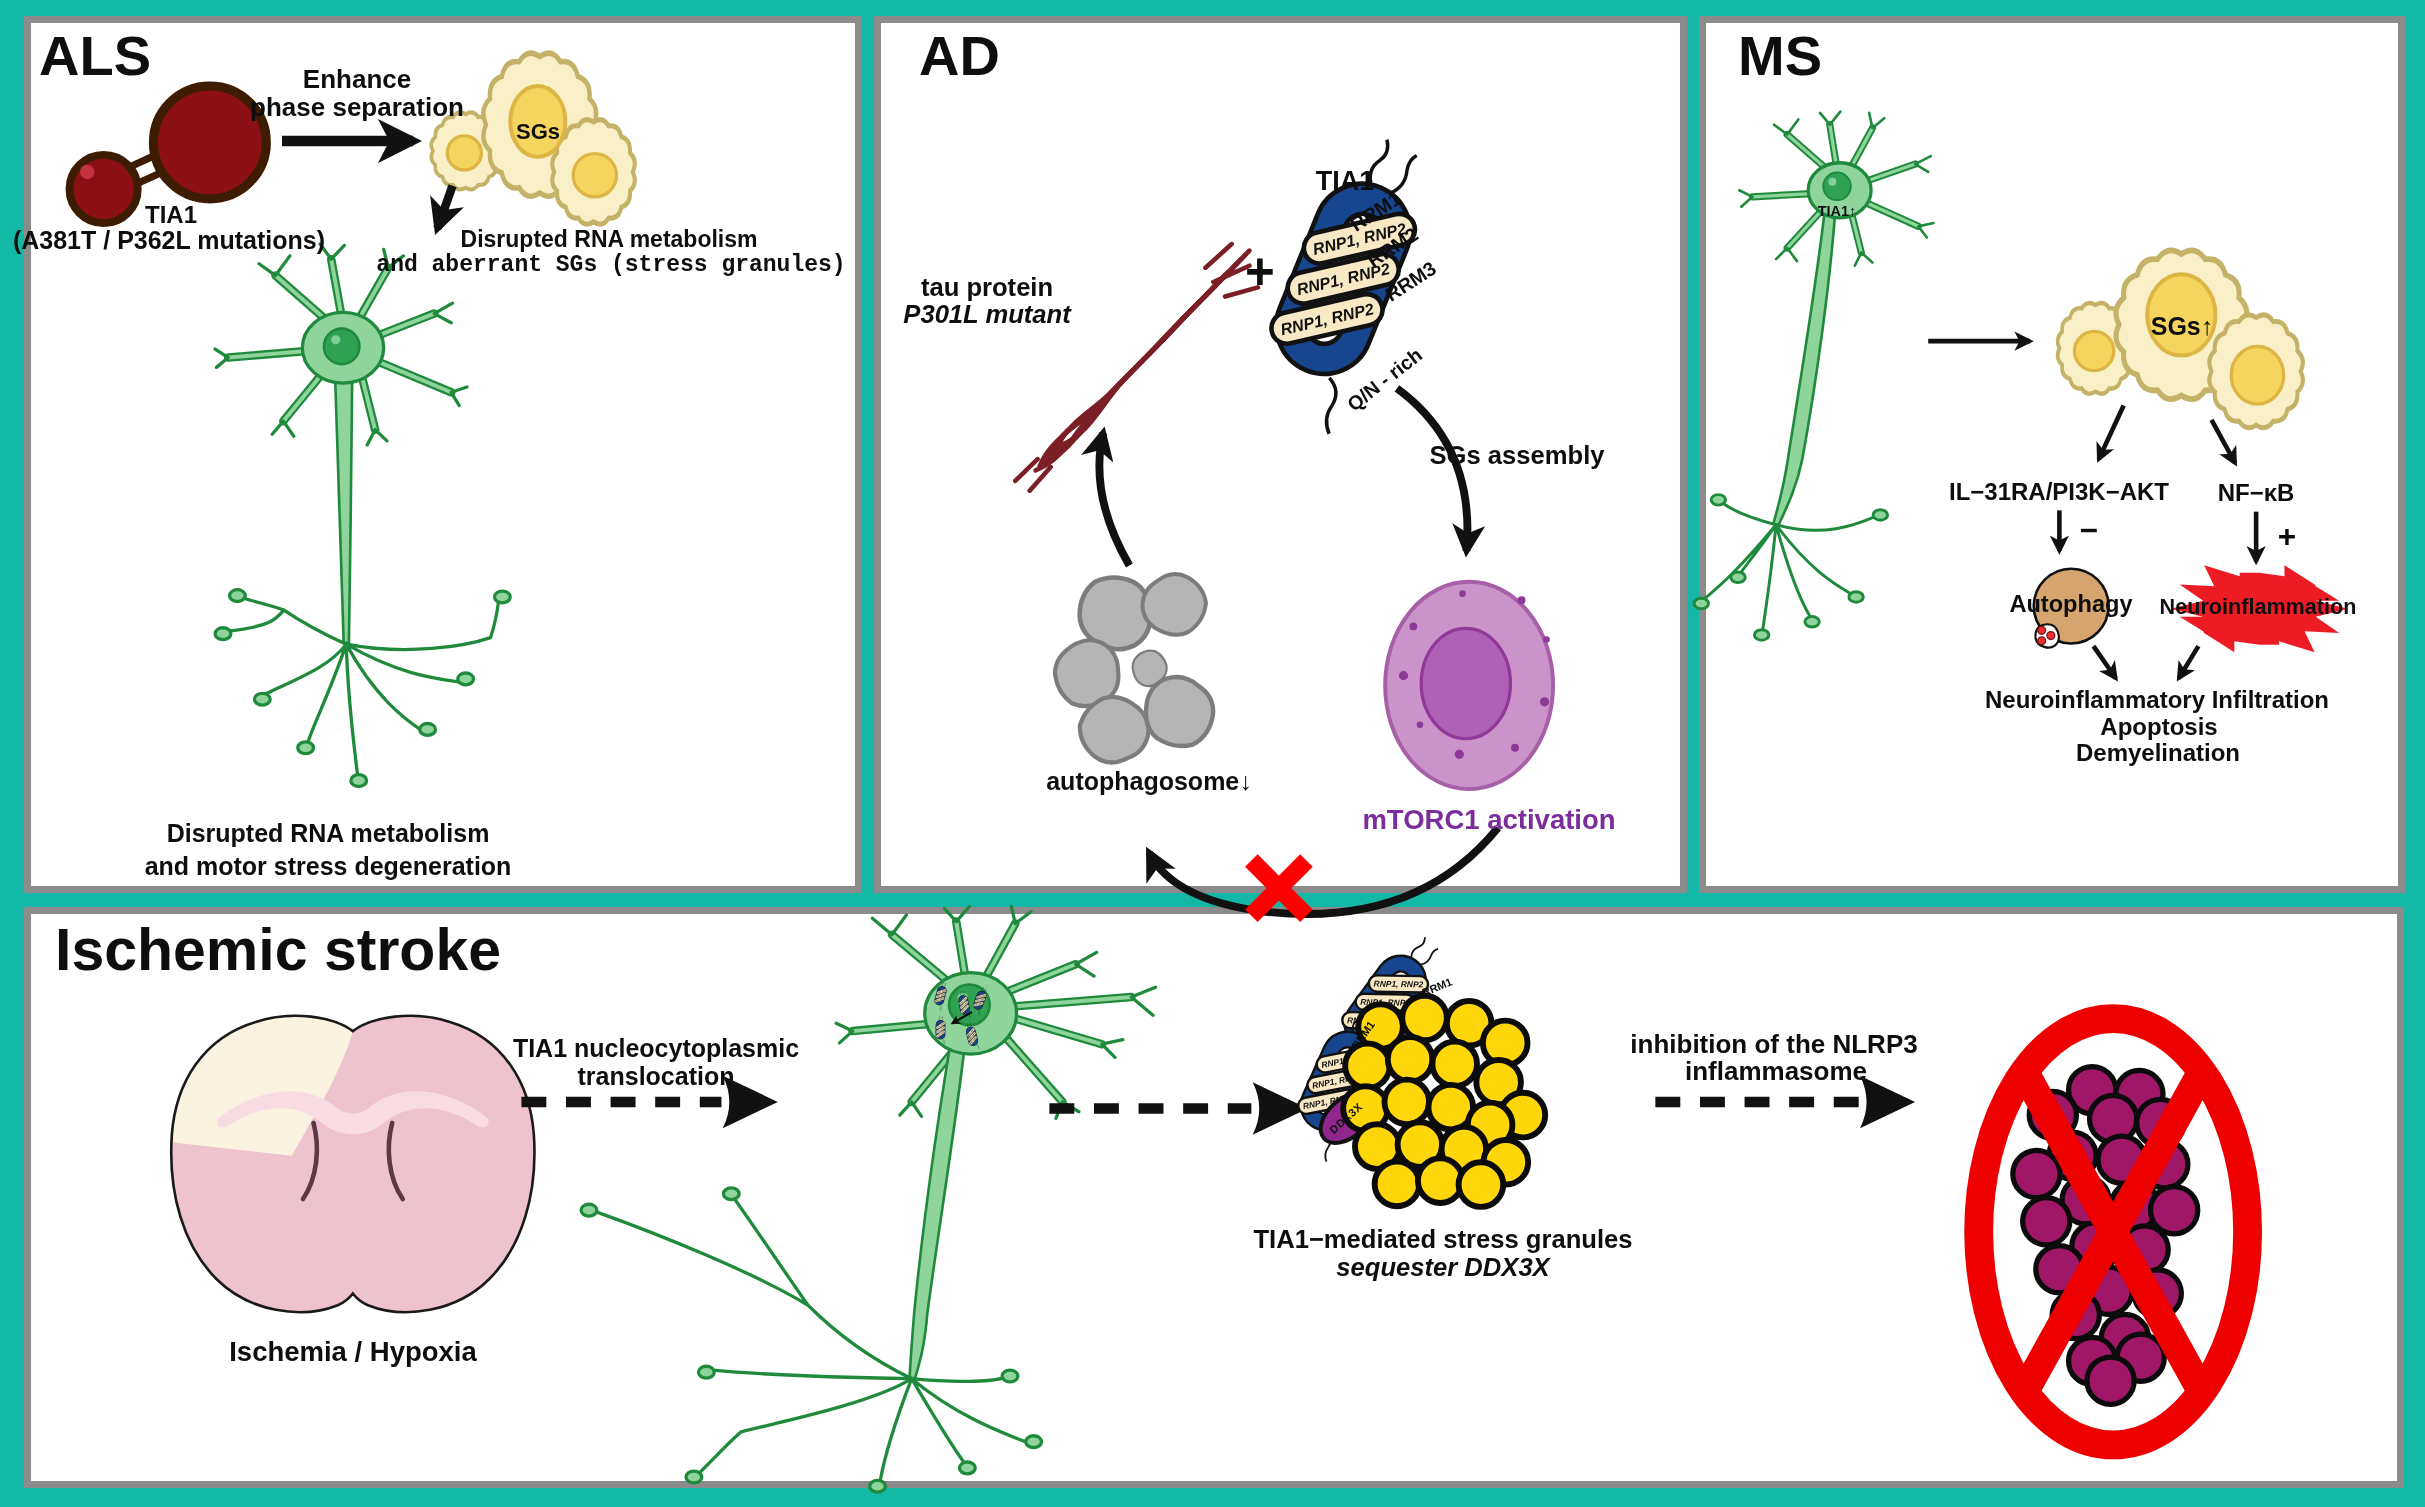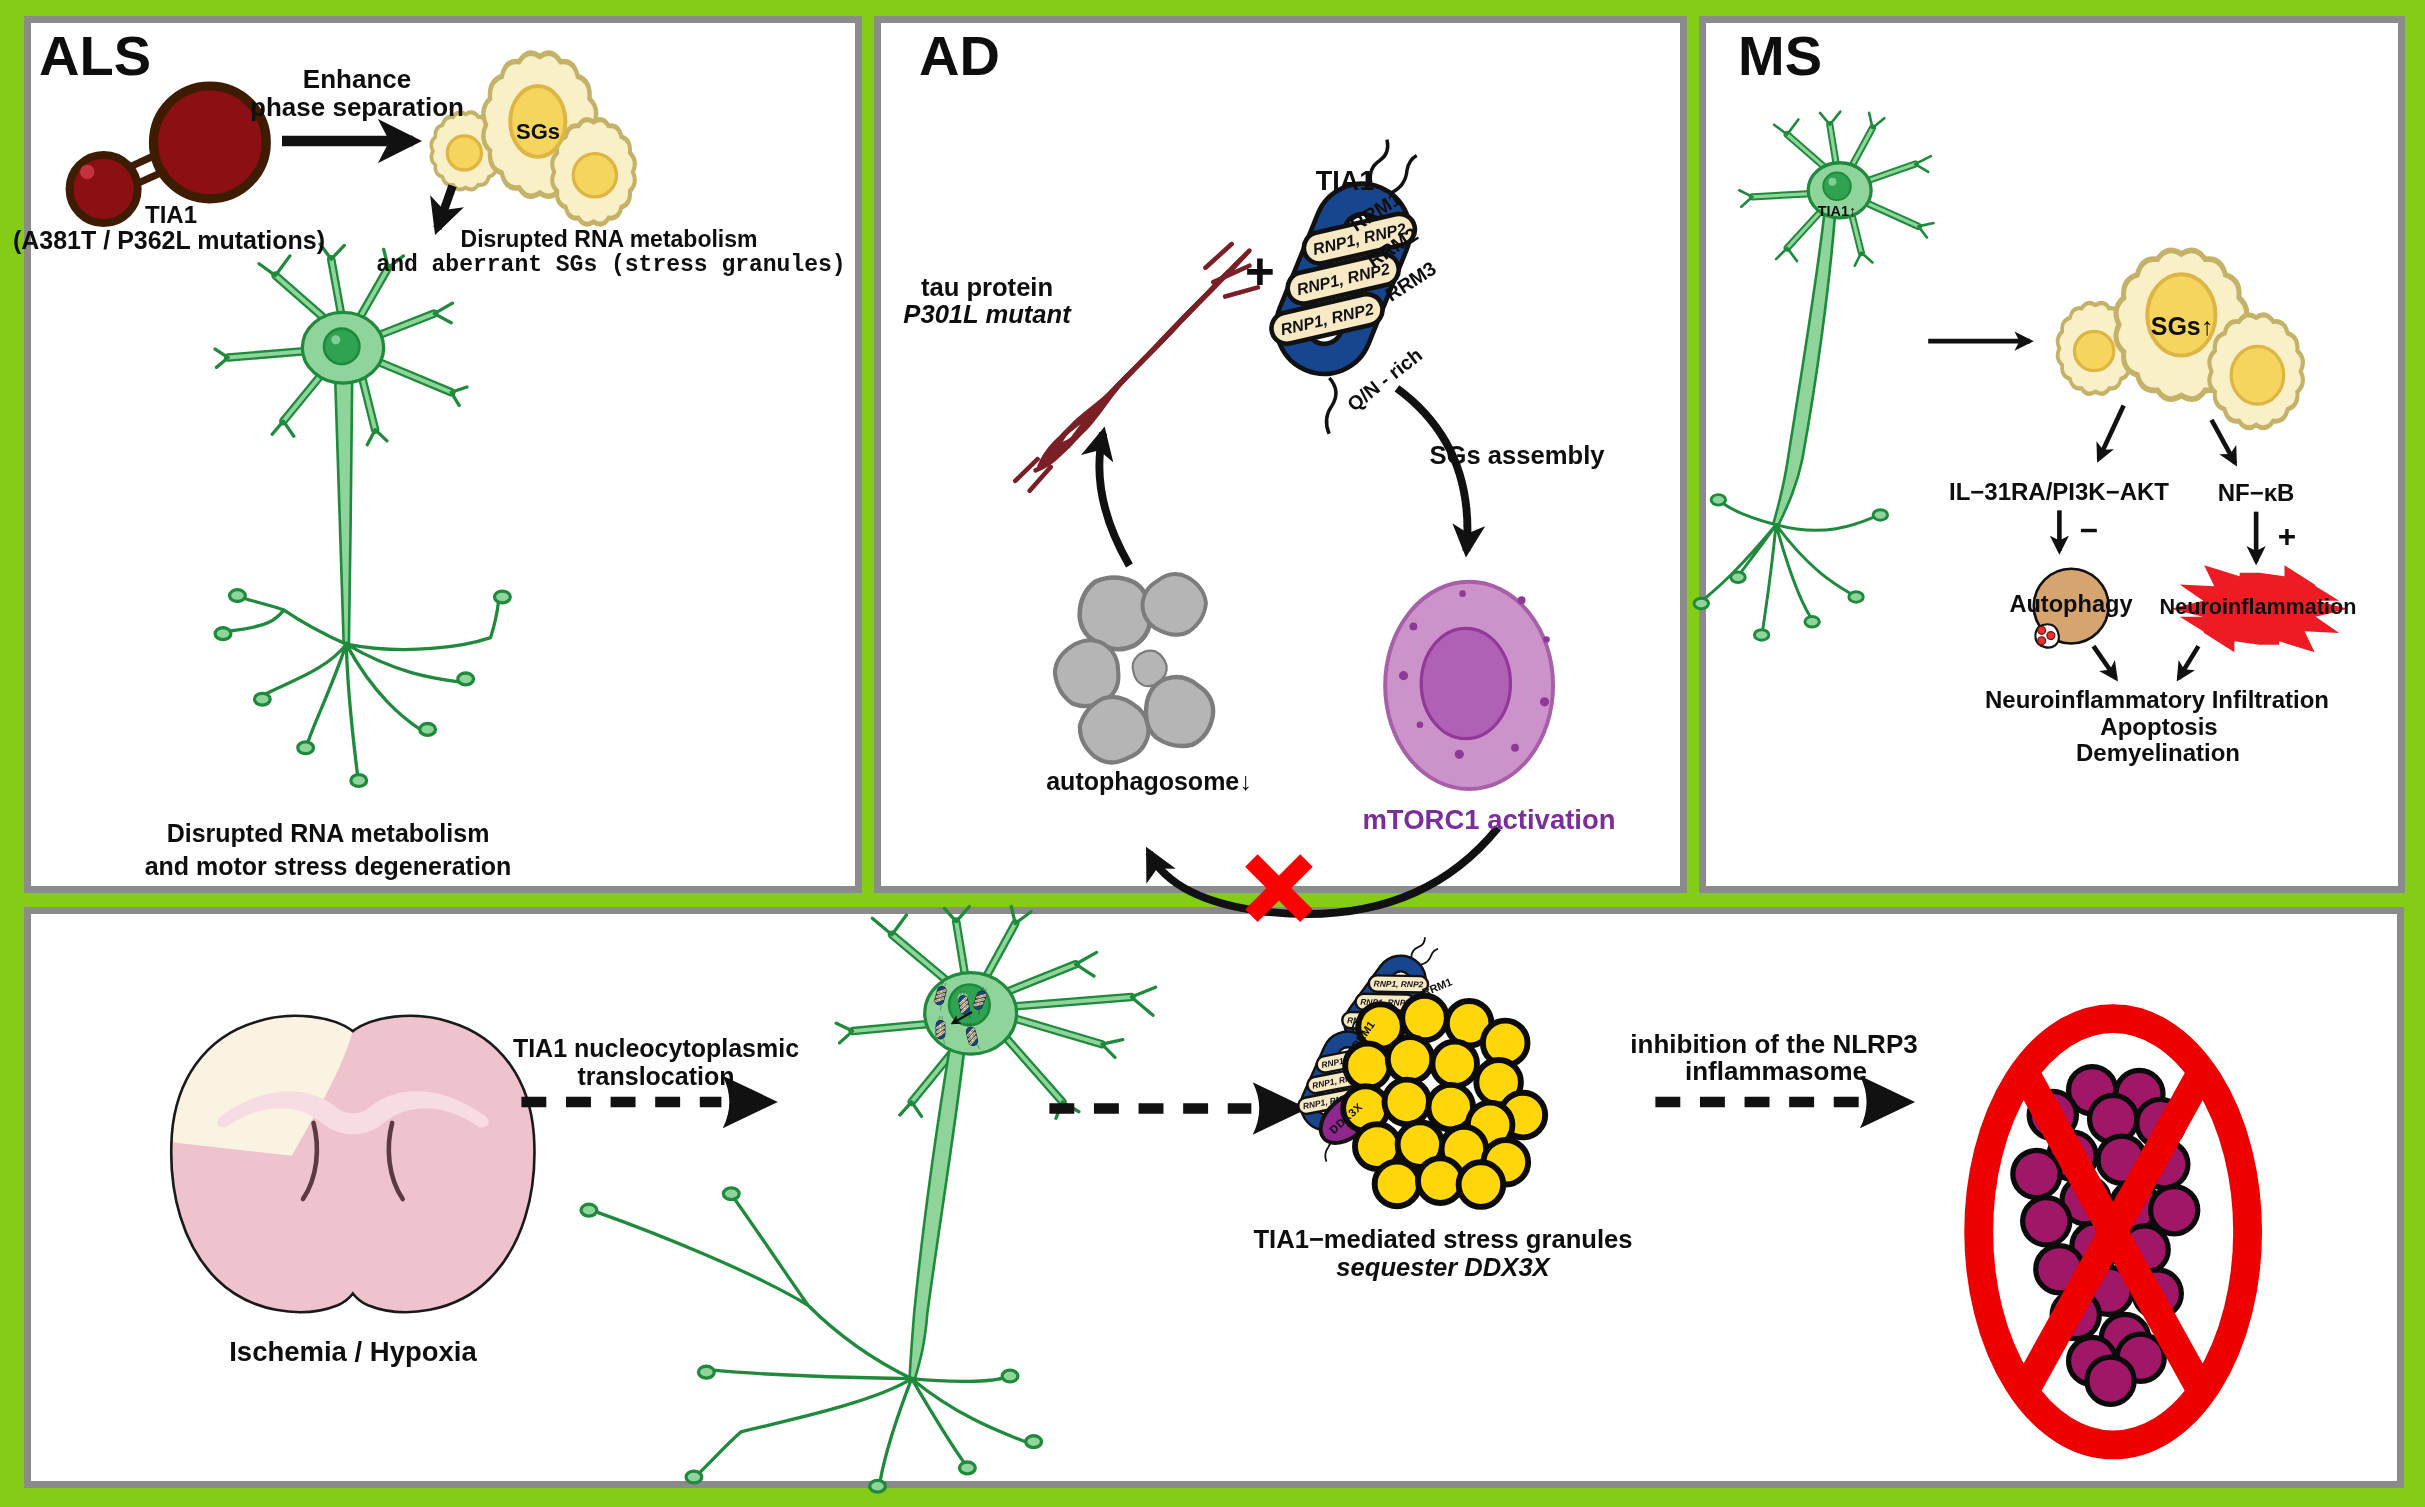--- a/index.html
+++ b/index.html
@@ -1,16 +1,16 @@
 <!DOCTYPE html>
 <html style="font-size:10.5px"><head>
 <meta charset="utf-8">
 <style>
   html,body{margin:0;padding:0;background:#ffffff;}
-  #canvas{position:relative;width:2426px;height:1508px;background:#84cc16;overflow:hidden;
+  #canvas{position:relative;width:2426px;height:1508px;background:#14b8a6;overflow:hidden;
           font-family:"Liberation Sans",sans-serif;}
   .panel{position:absolute;border:7.9px solid #8B8B8B;background:#ffffff;box-sizing:border-box;z-index:1;}
   #gfx{position:absolute;left:0;top:0;z-index:2;}
   .lbl{position:absolute;transform:translate(-50%,-50%);font-weight:bold;color:#0e0e0e;
        white-space:nowrap;text-align:center;z-index:3;line-height:1.1;}
   .title{position:absolute;font-weight:bold;color:#0e0e0e;white-space:nowrap;z-index:3;line-height:1;}
   .purple{color:#7B2D9B;}
 </style>
 </head>
 <body>
@@ -342,20 +342,21 @@
   <div class="lbl" style="left:2059px;top:492px;font-size:24px;">IL−31RA/PI3K−AKT</div>
   <div class="lbl" style="left:2256px;top:493px;font-size:24px;">NF−κB</div>
   <div class="lbl" style="left:2089px;top:530px;font-size:31.5px;">−</div>
   <div class="lbl" style="left:2287px;top:536px;font-size:31.5px;">+</div>
   <div class="lbl" style="left:2071px;top:605px;font-size:23.6px;">Autophagy</div>
   <div class="lbl" style="left:2258px;top:607px;font-size:21.6px;">Neuroinflammation</div>
   <div class="lbl" style="left:2157px;top:700px;font-size:24px;">Neuroinflammatory Infiltration</div>
   <div class="lbl" style="left:2159px;top:727px;font-size:24px;">Apoptosis</div>
   <div class="lbl" style="left:2158px;top:753px;font-size:24px;">Demyelination</div>
 
+  <div class="title" style="left:55px;top:921px;font-size:59px;">Ischemic stroke</div>
   <div class="lbl" style="left:353px;top:1352px;font-size:27.5px;">Ischemia / Hypoxia</div>
   <div class="lbl" style="left:656px;top:1049px;font-size:25px;">TIA1 nucleocytoplasmic</div>
   <div class="lbl" style="left:656px;top:1077px;font-size:25px;">translocation</div>
   <div class="lbl" style="left:1437px;top:987px;font-size:11px;transform:translate(-50%,-50%) rotate(-22deg);">RRM1</div>
   <div class="lbl" style="left:1363px;top:1035px;font-size:11px;transform:translate(-50%,-50%) rotate(-55deg);">RRM1</div>
   <div class="lbl" style="left:1346px;top:1118px;font-size:11px;transform:translate(-50%,-50%) rotate(-42deg);letter-spacing:0.7px;">DDX3X</div>
   <div class="lbl" style="left:1443px;top:1239px;font-size:25.6px;">TIA1−mediated stress granules</div>
   <div class="lbl" style="left:1443px;top:1267px;font-size:25.6px;font-style:italic;">sequester DDX3X</div>
   <div class="lbl" style="left:1774px;top:1044px;font-size:26px;">inhibition of the NLRP3</div>
   <div class="lbl" style="left:1776px;top:1071px;font-size:26px;">inflammasome</div>

